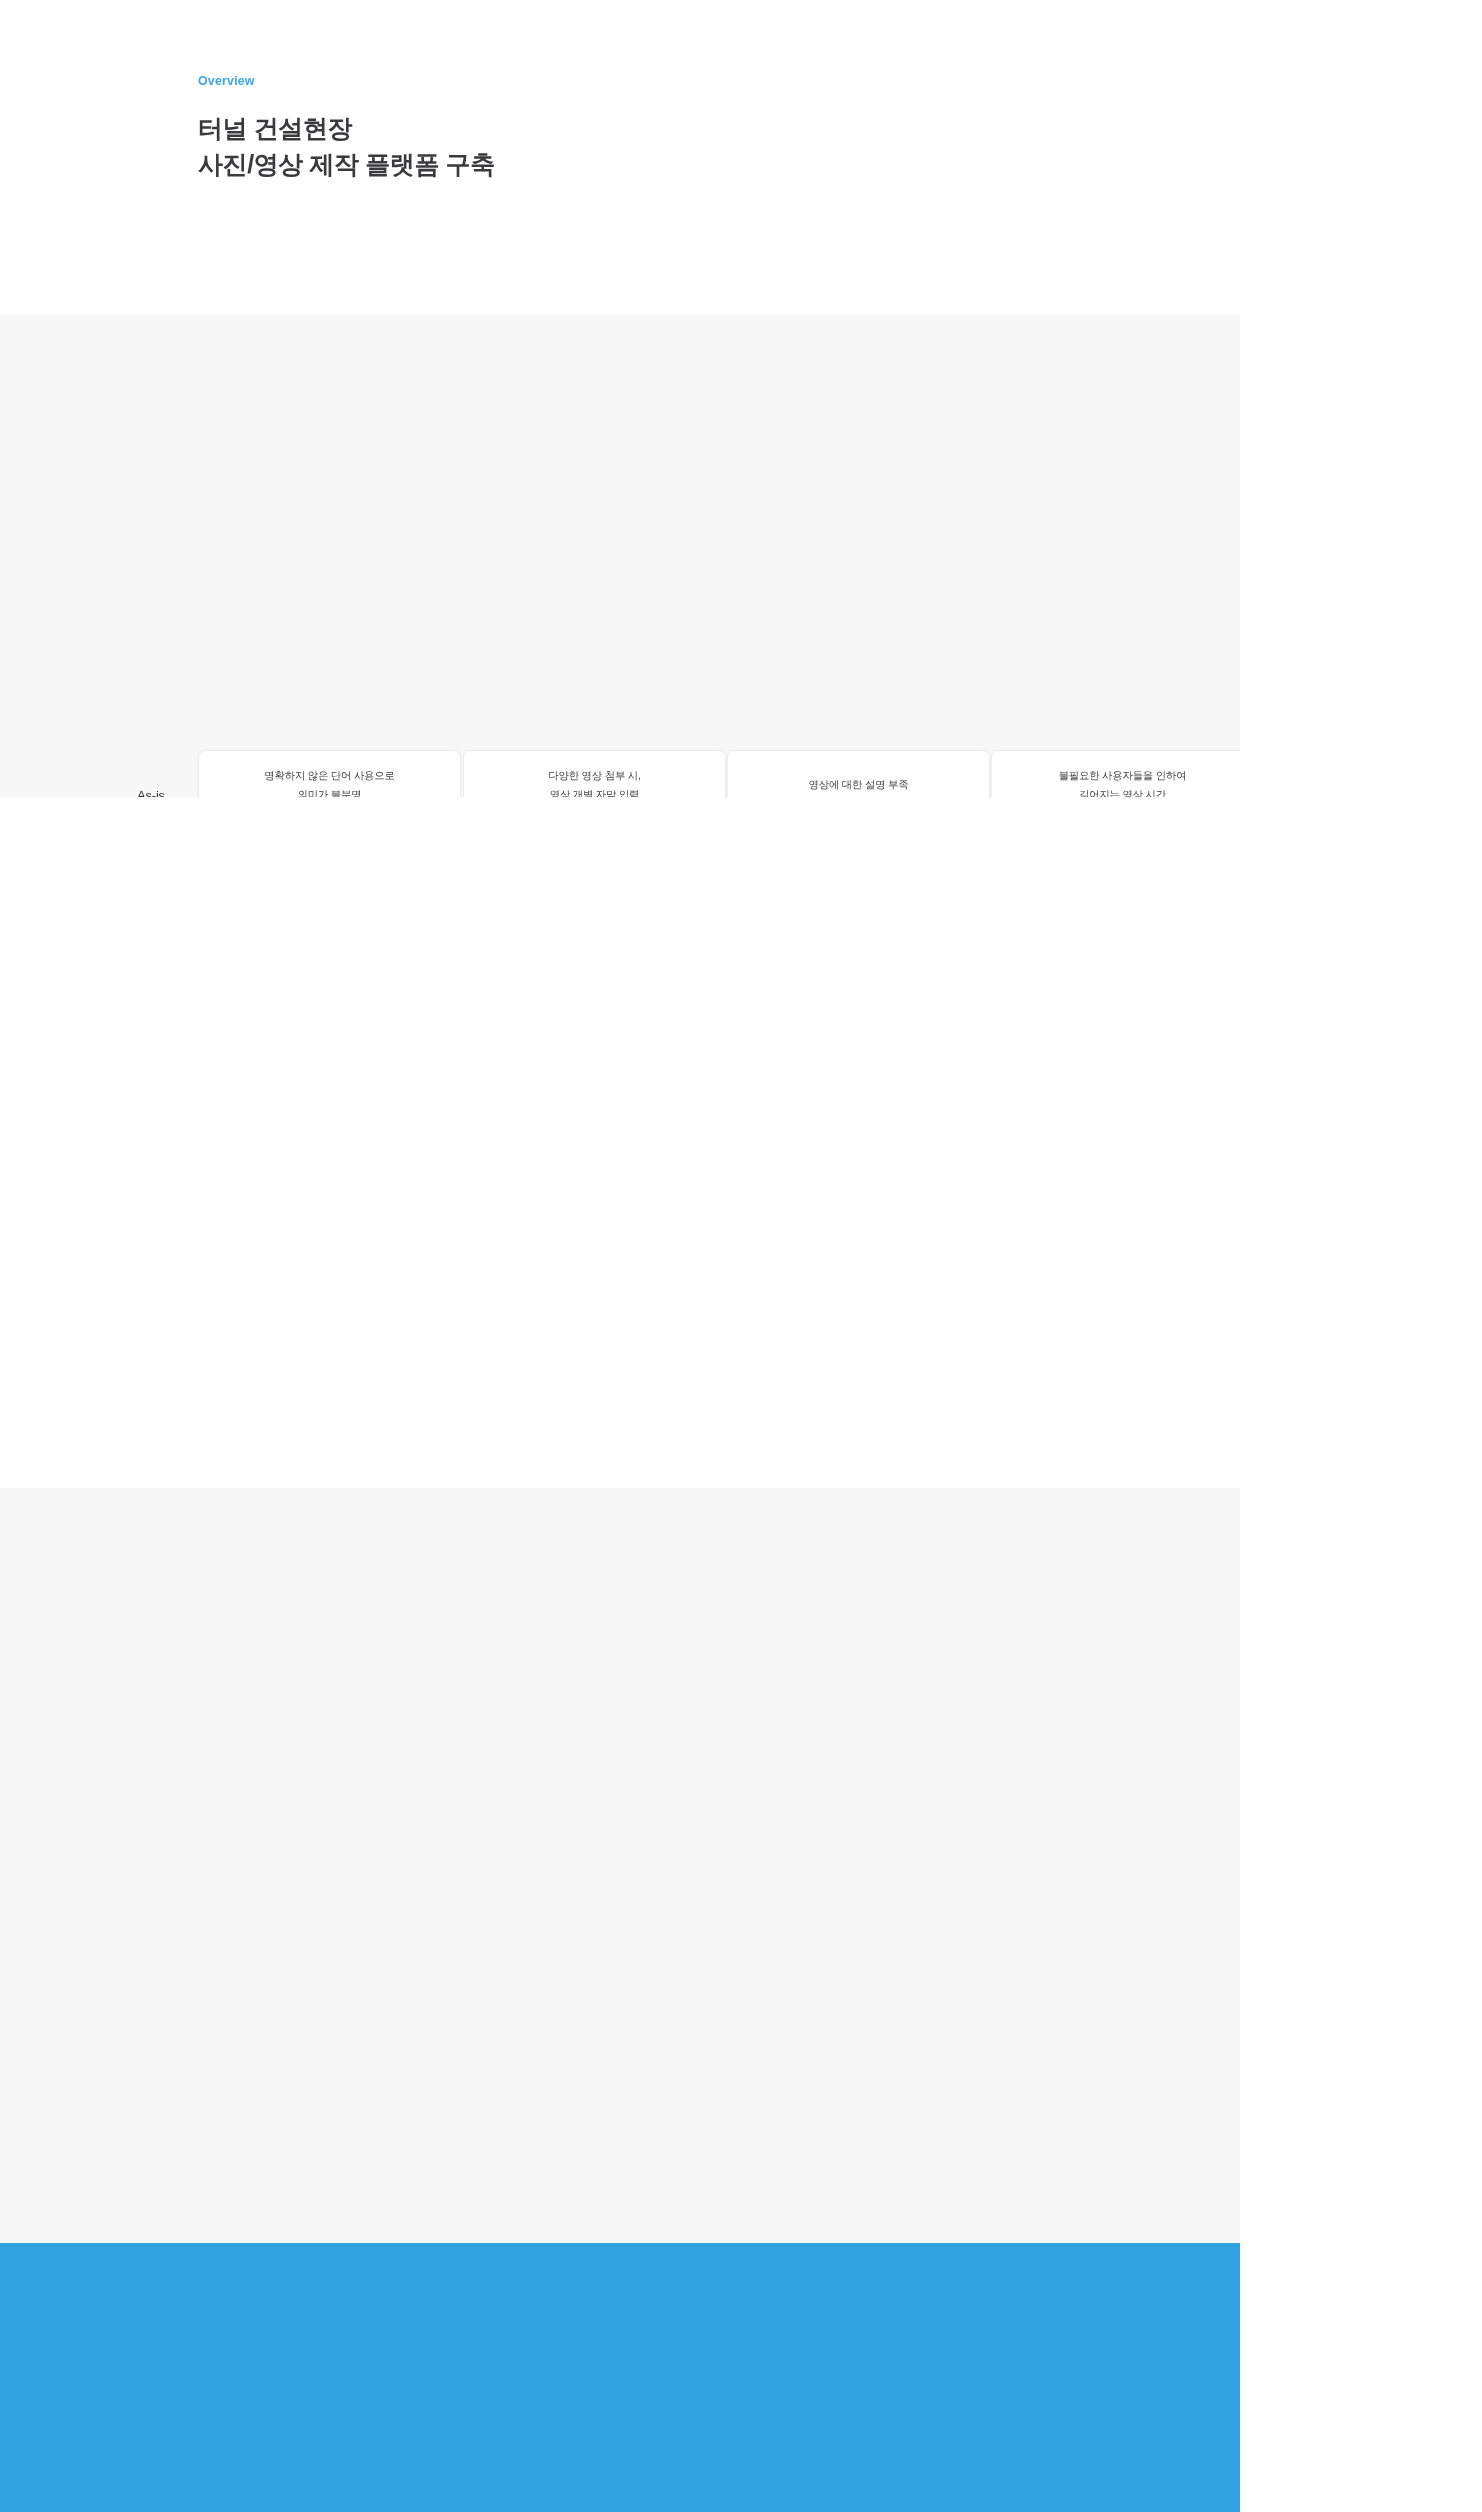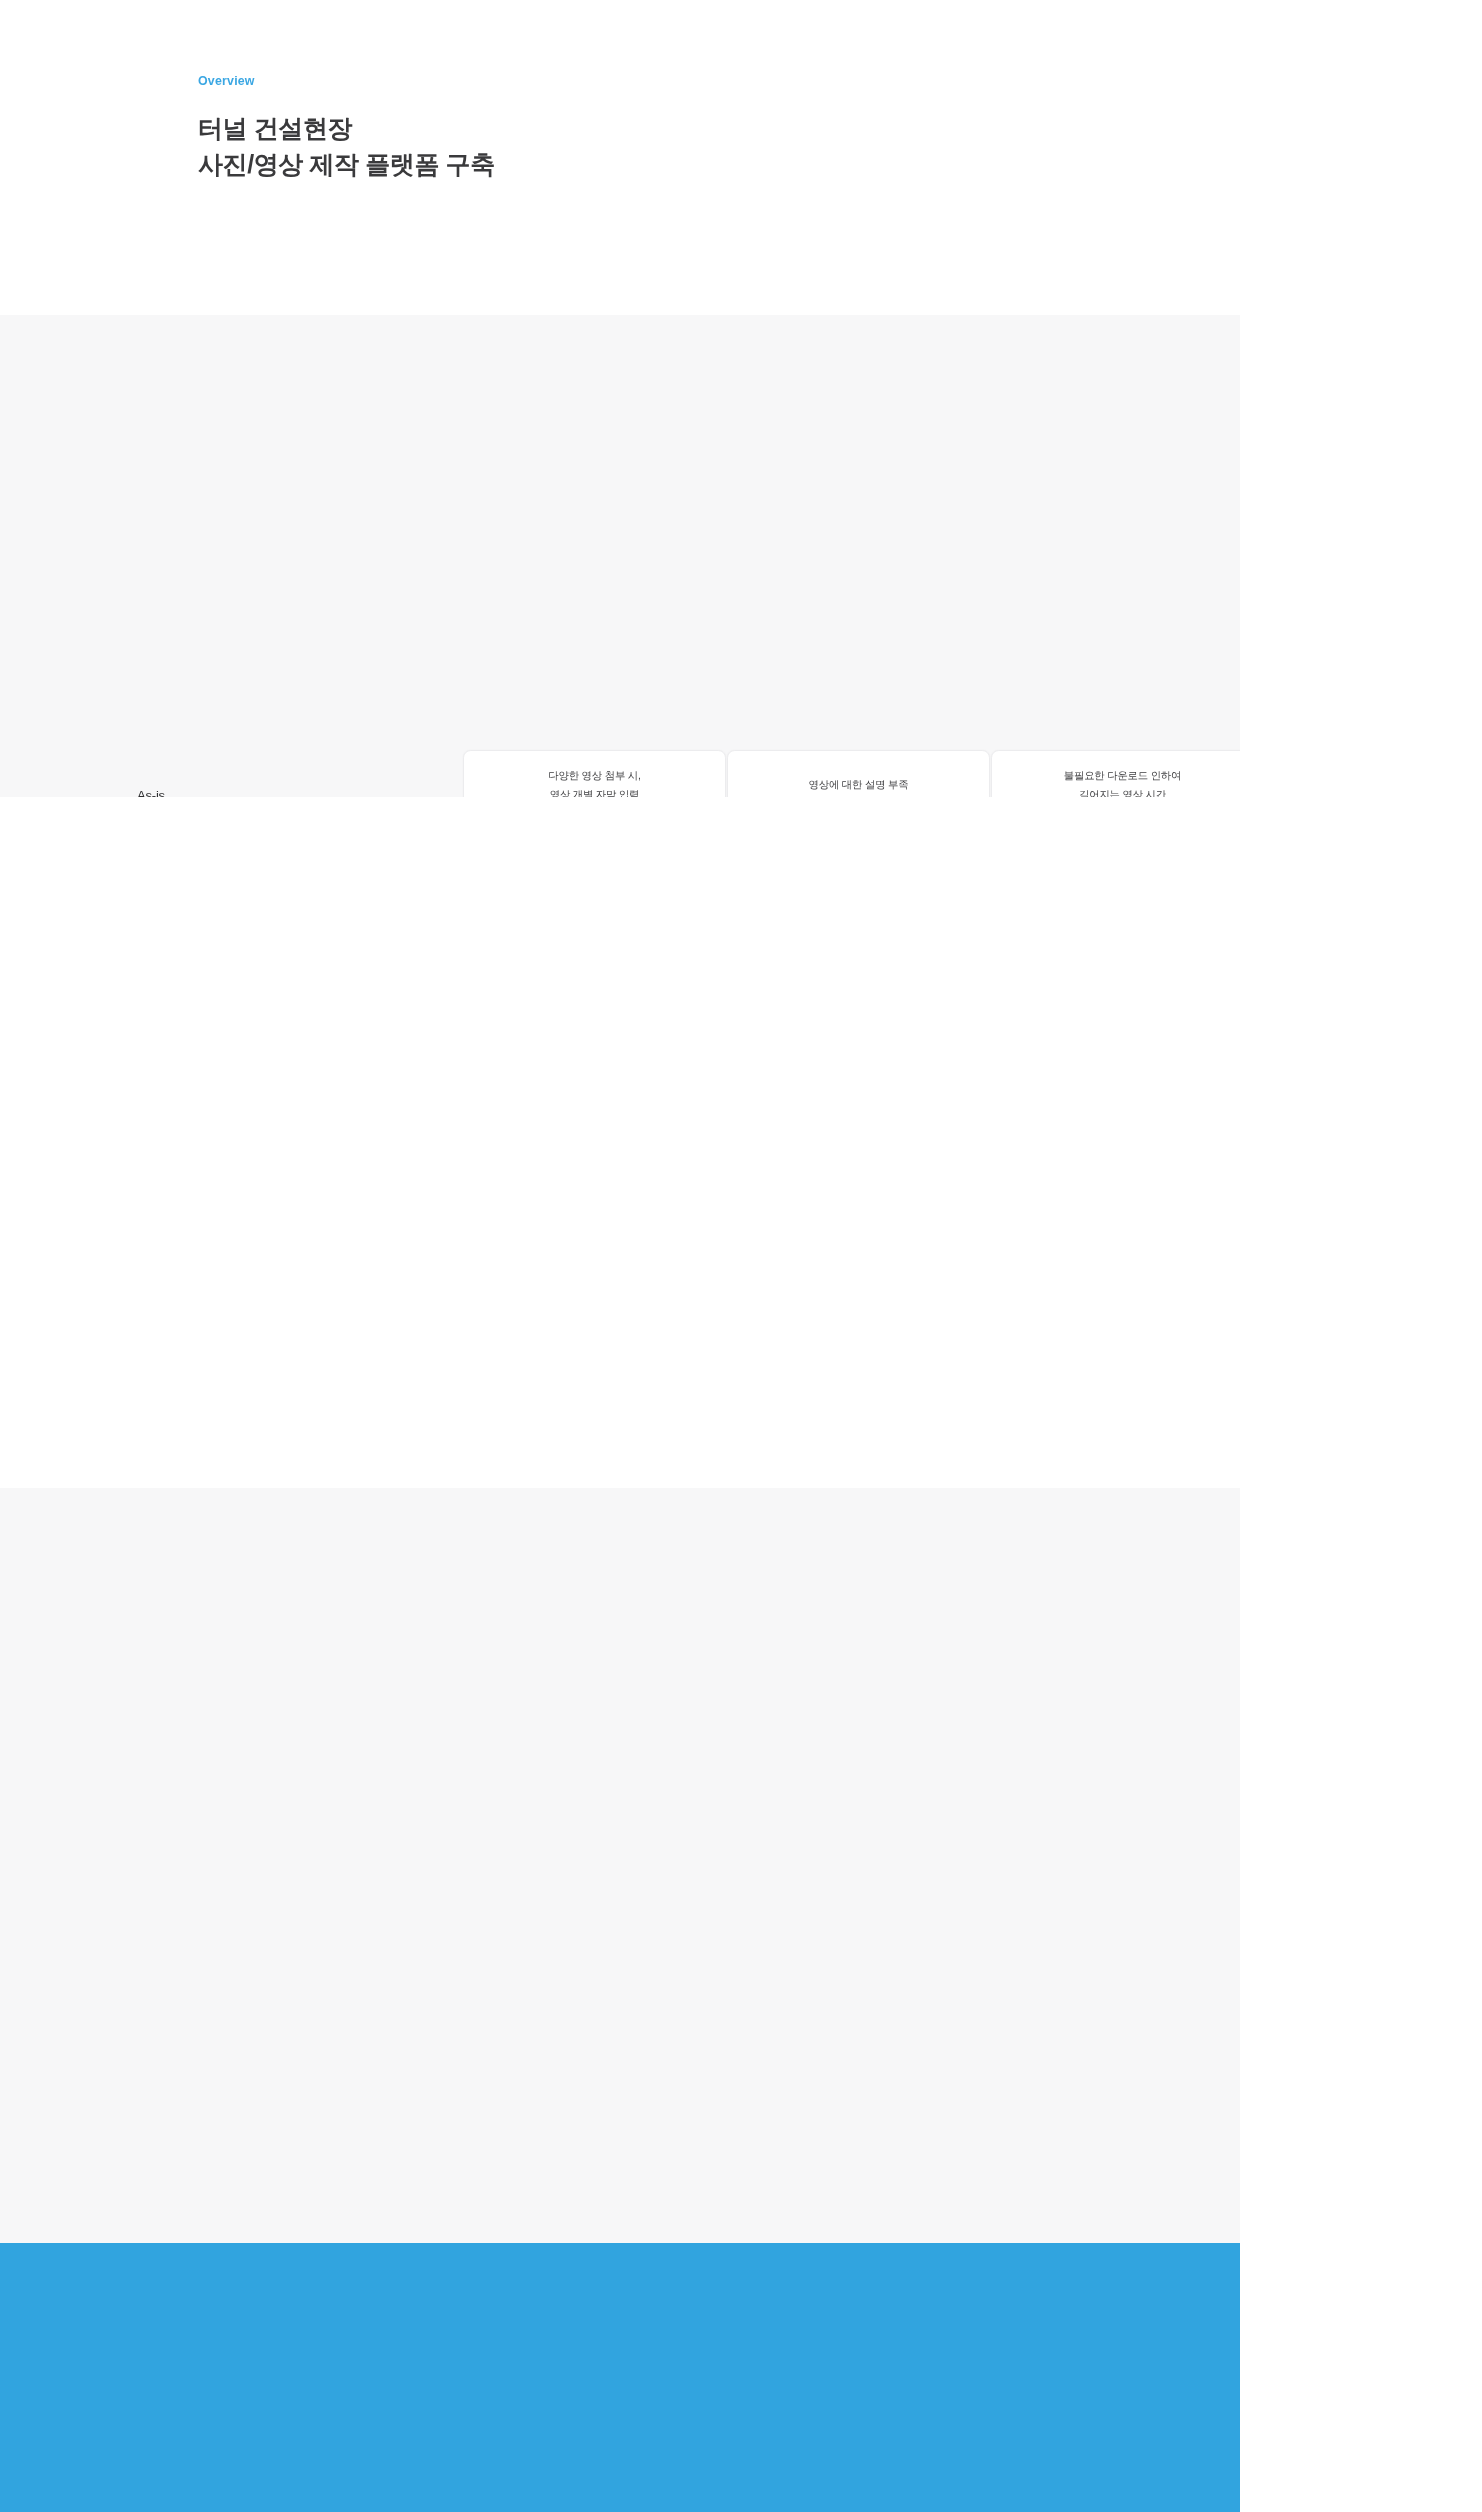--- a/index.html
+++ b/index.html
@@ -196,34 +196,40 @@
     <h1 class="ov-title">
       <span class="nl">터널 건설현장</span>
       <span class="nl">사진/영상 제작 플랫폼 구축</span>
     </h1>
   </section>
 
   <section class="sec-asis">
     <div class="row-label label-asis">As-is</div>
     <div class="row-label label-tobe">To-be</div>
 
+    <div class="card asis a1">
+      <div>
+        <span class="nl">명확하지 않은 단어 사용으로</span>
+        <span class="nl">의미가 불분명</span>
+      </div>
+    </div>
     <div class="card asis a2">
       <div>
         <span class="nl">다양한 영상 첨부 시,</span>
         <span class="nl">영상 개별 자막 입력</span>
       </div>
     </div>
     <div class="card asis a3">
       <div>
         <span class="nl">영상에 대한 설명 부족</span>
       </div>
     </div>
     <div class="card asis a4">
       <div>
-        <span class="nl">불필요한 다운로드 인하여</span>
+        <span class="nl">불필요한 사용자들을 인하여</span>
         <span class="nl">길어지는 영상 시간</span>
       </div>
     </div>
 
     <div class="dots dots-left">
       <span class="d d1"></span>
       <span class="d d2"></span>
       <span class="d d3"></span>
     </div>
     <div class="dots dots-right">

